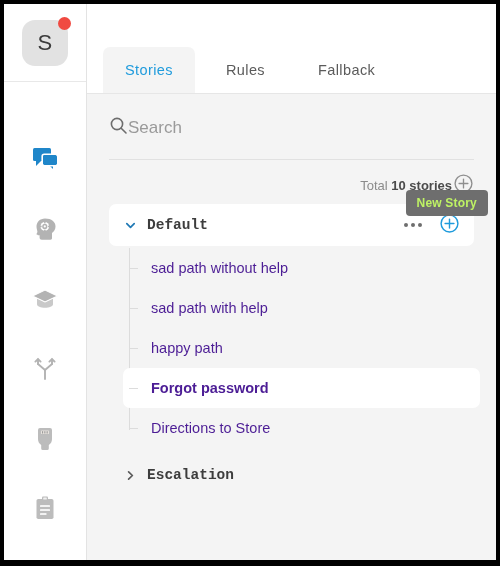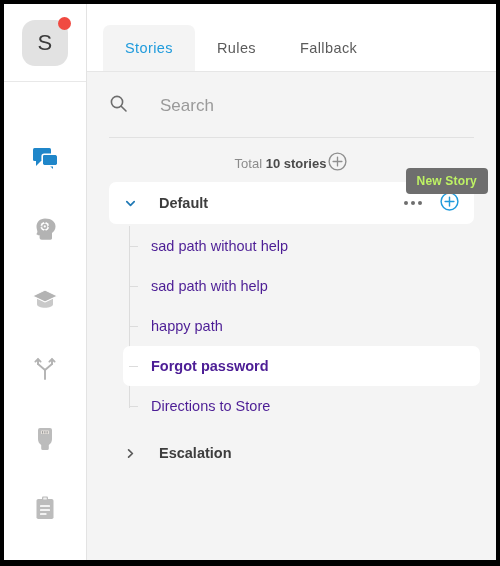--- a/index.html
+++ b/index.html
@@ -94,29 +94,30 @@
     flex: 1 1 auto;
     display: flex;
     flex-direction: column;
     min-width: 0;
     position: relative;
     background: #f4f4f4;
   }
 
   
   .tabbar {
-    height: 68px;
+    height: 90px;
     background: #ffffff;
     display: flex;
     align-items: flex-end;
     padding-left: 16px;
     box-sizing: border-box;
     border-bottom: 1px solid #e6e6e6;
     position: relative;
     z-index: 3;
+    gap: 9px;
   }
   .tab {
     padding: 0 22px;
     height: 46px;
     line-height: 46px;
     font-size: 14.5px;
     color: #5b5b5b;
     letter-spacing: .4px;
     cursor: pointer;
     border-radius: 7px 7px 0 0;
@@ -127,42 +128,42 @@
   }
 
   
   .search-area {
     padding: 22px 22px 0 22px;
     background: #f4f4f4;
   }
   .search-row {
     display: flex;
     align-items: center;
-    gap: 32px;
+    gap: 0;
     padding-bottom: 20px;
     border-bottom: 1px solid #e1e1e1;
   }
   .search-input {
     border: none;
     outline: none;
     background: transparent;
     font-family: "Liberation Sans", sans-serif;
     font-size: 17px;
     color: #3b3b3b;
     width: 100%;
     padding: 0;
   }
   .search-input::placeholder { color: #9a9a9a; }
 
   
   .total-row {
     padding: 14px 22px 8px 22px;
     display: flex;
     align-items: center;
-    justify-content: center;
+    justify-content: flex-end;
     background: #f4f4f4;
     position: relative;
   }
   .total-text {
     font-size: 13px;
     color: #8b8b8b;
   }
   .total-text b { color: #4b4b4b; font-weight: bold; }
 
   .icon-btn {
@@ -213,25 +214,26 @@
     background: transparent;
   }
   .chev {
     width: 18px;
     display: flex;
     align-items: center;
     justify-content: center;
     flex: 0 0 18px;
   }
   .group-label {
-    margin-left: 20px;
+    margin-left: 8px;
     font-size: 14.5px;
     font-weight: bold;
     color: #3d3d3d;
     flex: 1 1 auto;
+    font-family: Liberation Mono, monospace;
   }
   .dots {
     display: flex;
     gap: 3px;
     margin-right: 16px;
     cursor: pointer;
   }
   .dots i {
     width: 4px; height: 4px; border-radius: 50%;
     background: #6e6e6e; display: block;

